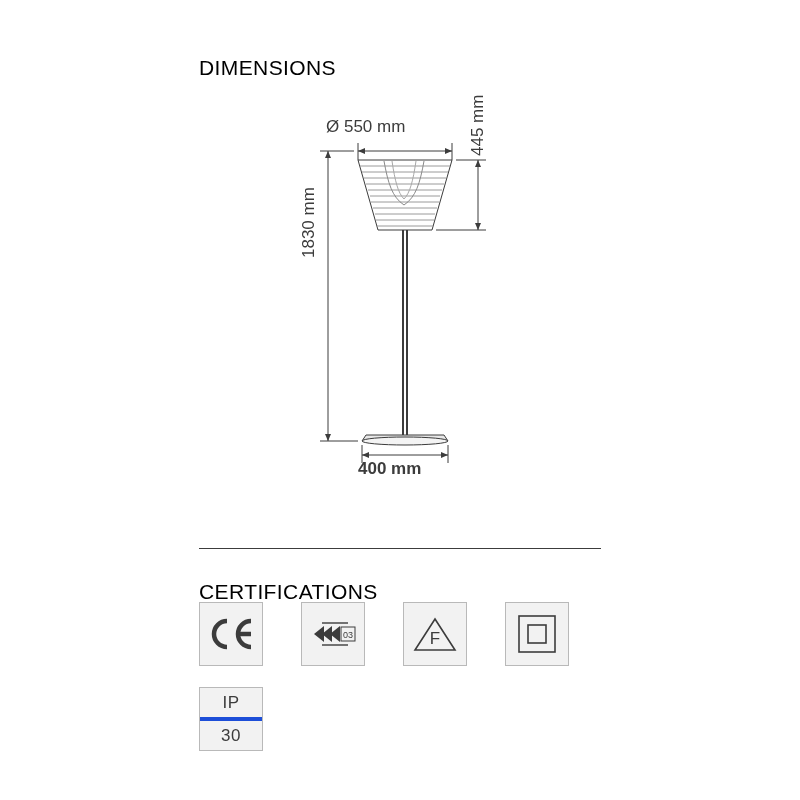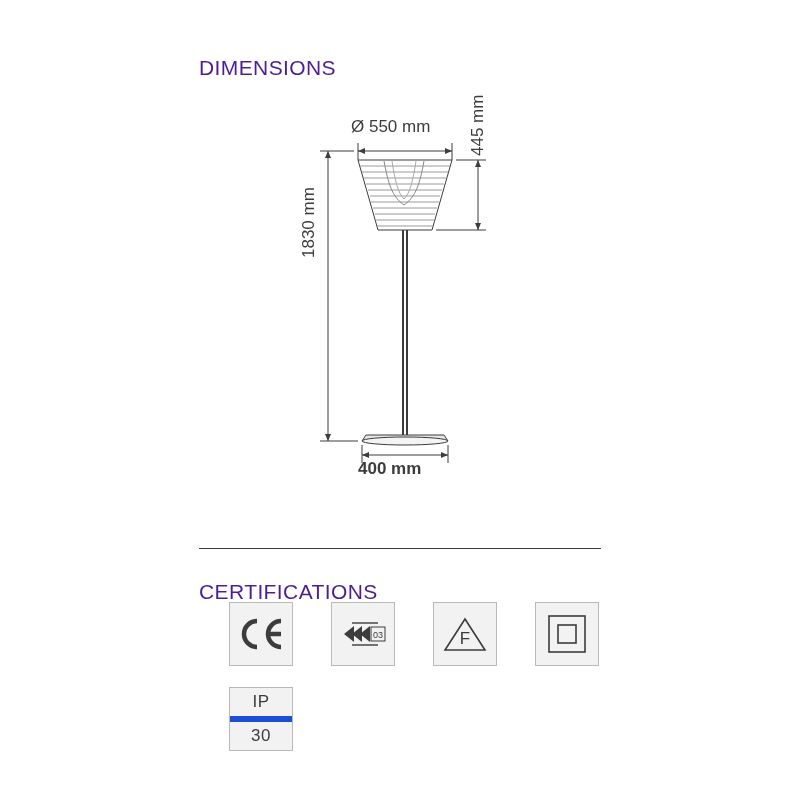--- a/index.html
+++ b/index.html
@@ -18,21 +18,21 @@
   .page {
     position: absolute;
     inset: 0;
   }
 
   
   .section-title {
     position: absolute;
     font-size: 21px;
     letter-spacing: 0.4px;
-    color: #4c1d95;
+    color: #000000;
     font-weight: 400;
   }
   #dimensions-title { left: 199px; top: 56px; }
   #certifications-title { left: 199px; top: 563px; margin-top: 17px; }
 
   .divider {
     position: absolute;
     left: 199px;
     width: 402px;
     height: 1px;
@@ -49,21 +49,21 @@
     height: 400px;
   }
 
   .dim-label {
     position: absolute;
     font-size: 17px;
     color: #3c3c3c;
     white-space: nowrap;
   }
   #label-diameter {
-    left: 351px;
+    left: 326px;
     top: 117px;
   }
   #label-base {
     left: 358px;
     top: 459px;
     font-weight: bold;
   }
   #label-height {
     left: 299px;
     top: 258px;
@@ -75,21 +75,20 @@
     top: 156px;
     transform: rotate(-90deg);
     transform-origin: left top;
   }
 
   
   .cert-row {
     position: absolute;
     display: flex;
     gap: 38px;
-    margin-left: 30px;
   }
   #cert-row-1 { left: 199px; top: 602px; }
   #cert-row-2 { left: 199px; top: 687px; }
 
   .cert-box {
     width: 64px;
     height: 64px;
     border: 1px solid #b9b9b9;
     background: #f2f2f2;
     display: flex;
@@ -109,21 +108,21 @@
   }
   .ip-cell {
     flex: 1;
     display: flex;
     align-items: center;
     justify-content: center;
     font-size: 17px;
     color: #3c3c3c;
     letter-spacing: 0.5px;
   }
-  .ip-cell.top { border-bottom: 6px solid #1d4ed8; }
+  .ip-cell.top { border-bottom: 4px solid #1d4ed8; }
 </style>
 </head>
 <body>
 
 <div class="page">
 
   <div class="section-title" id="dimensions-title">DIMENSIONS</div>
 
   <div class="drawing">
     <svg width="260" height="400" viewBox="0 0 260 400" xmlns="http://www.w3.org/2000/svg">

